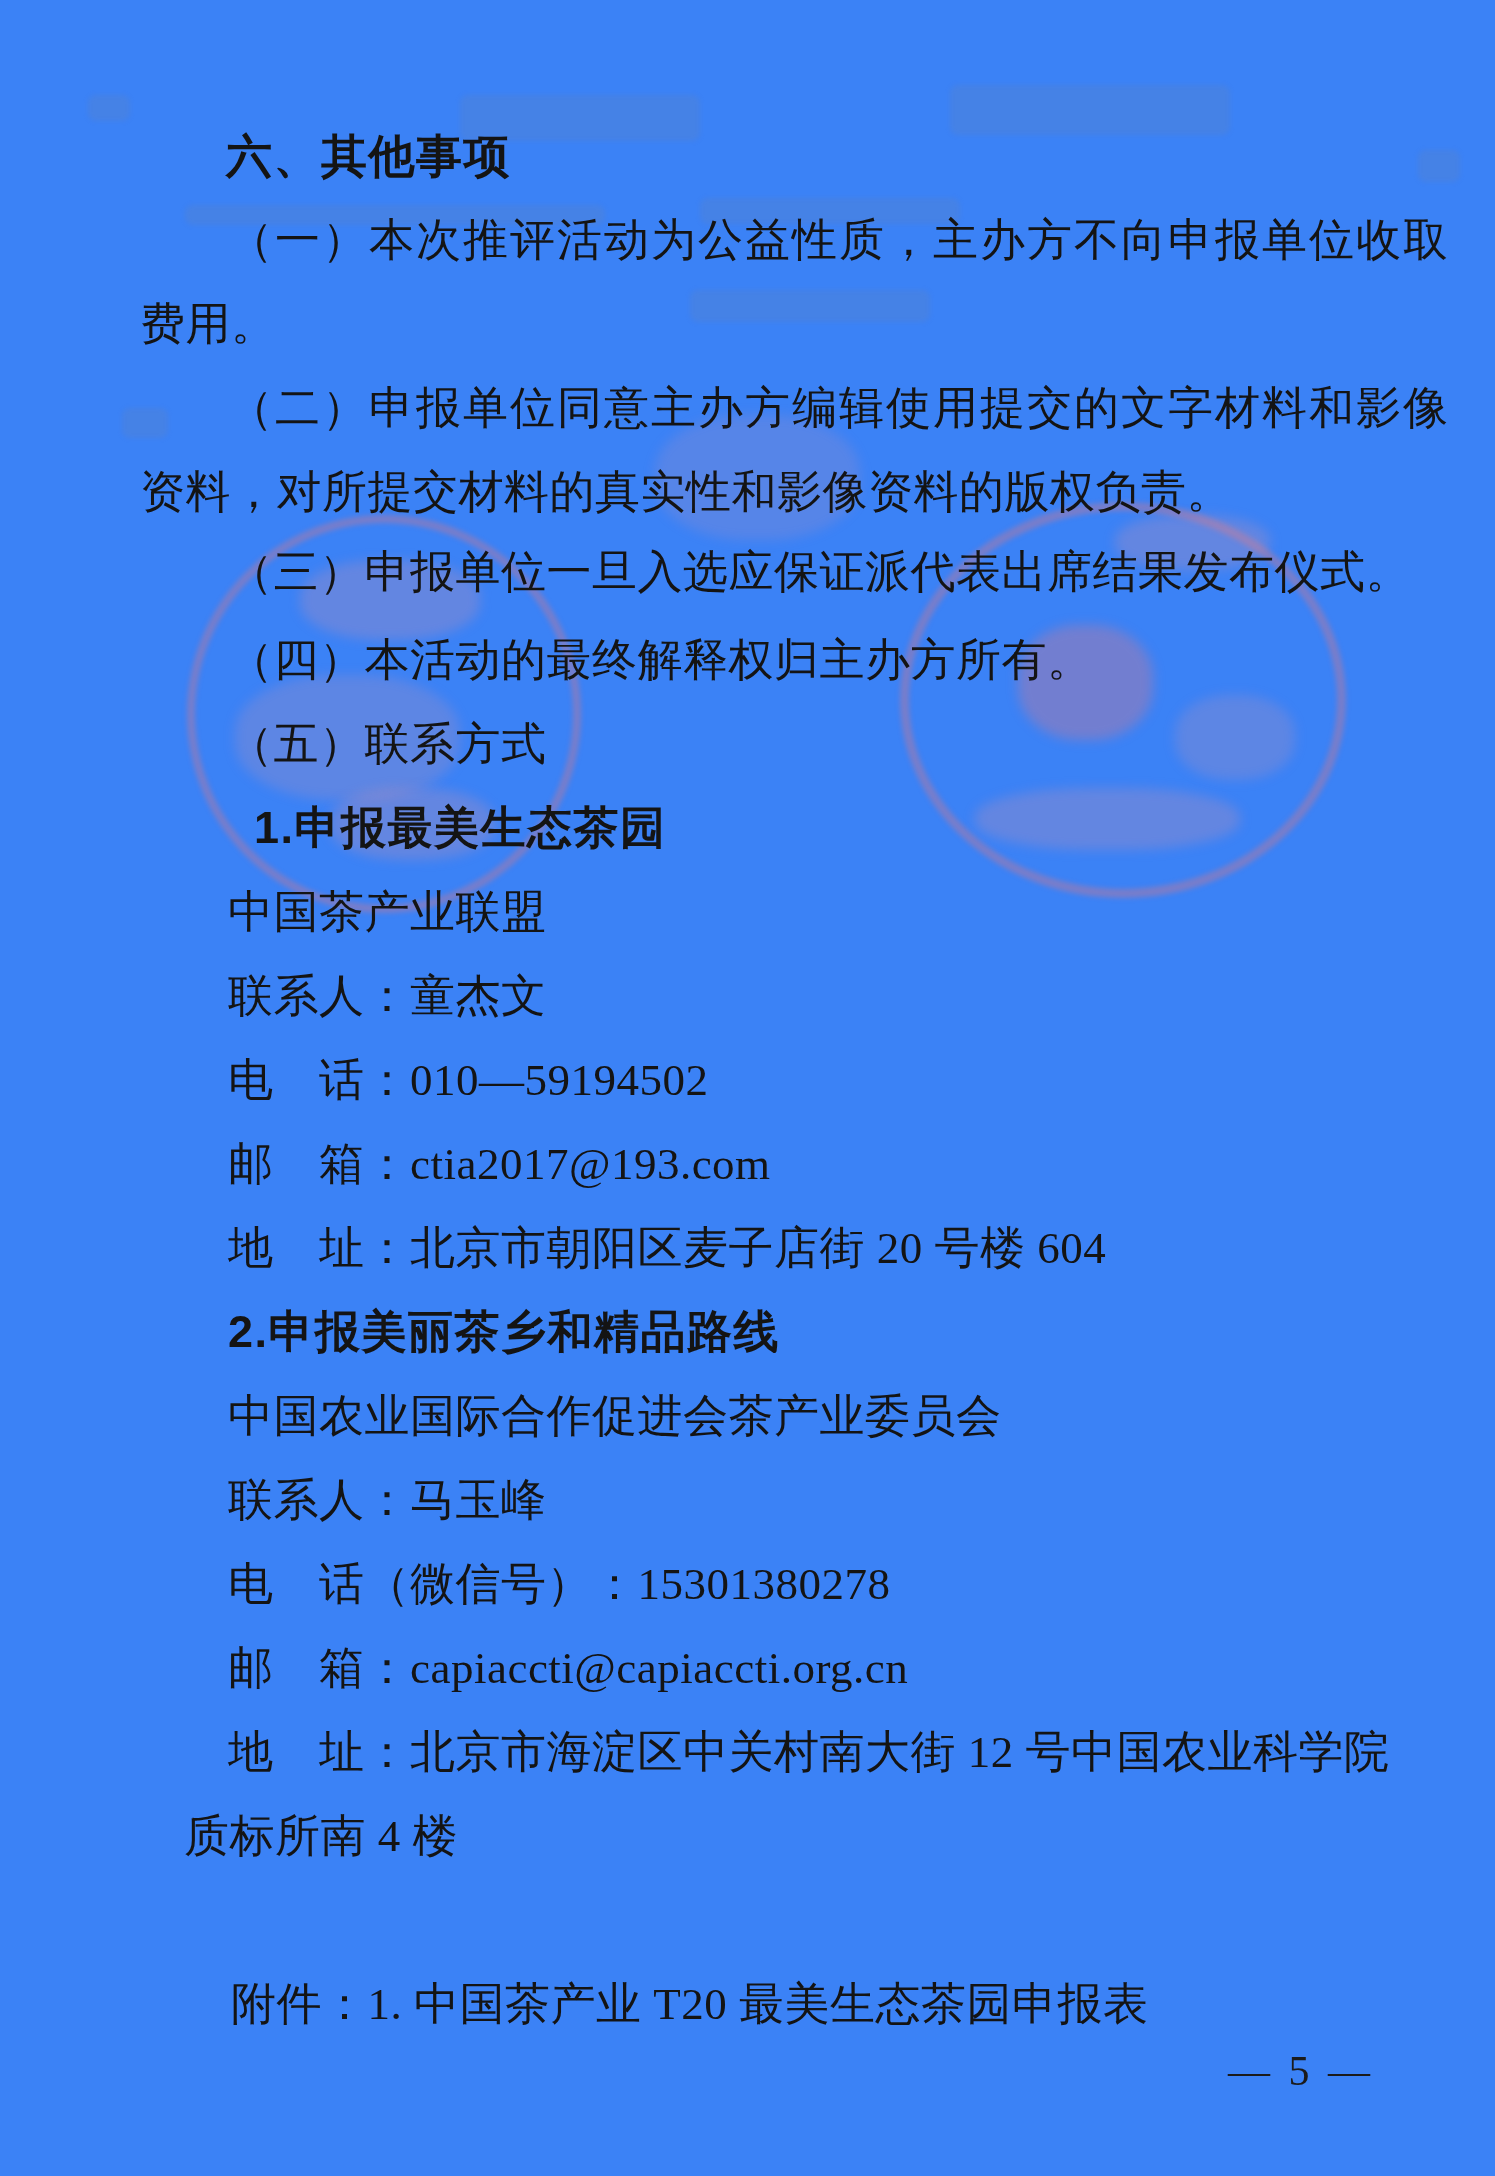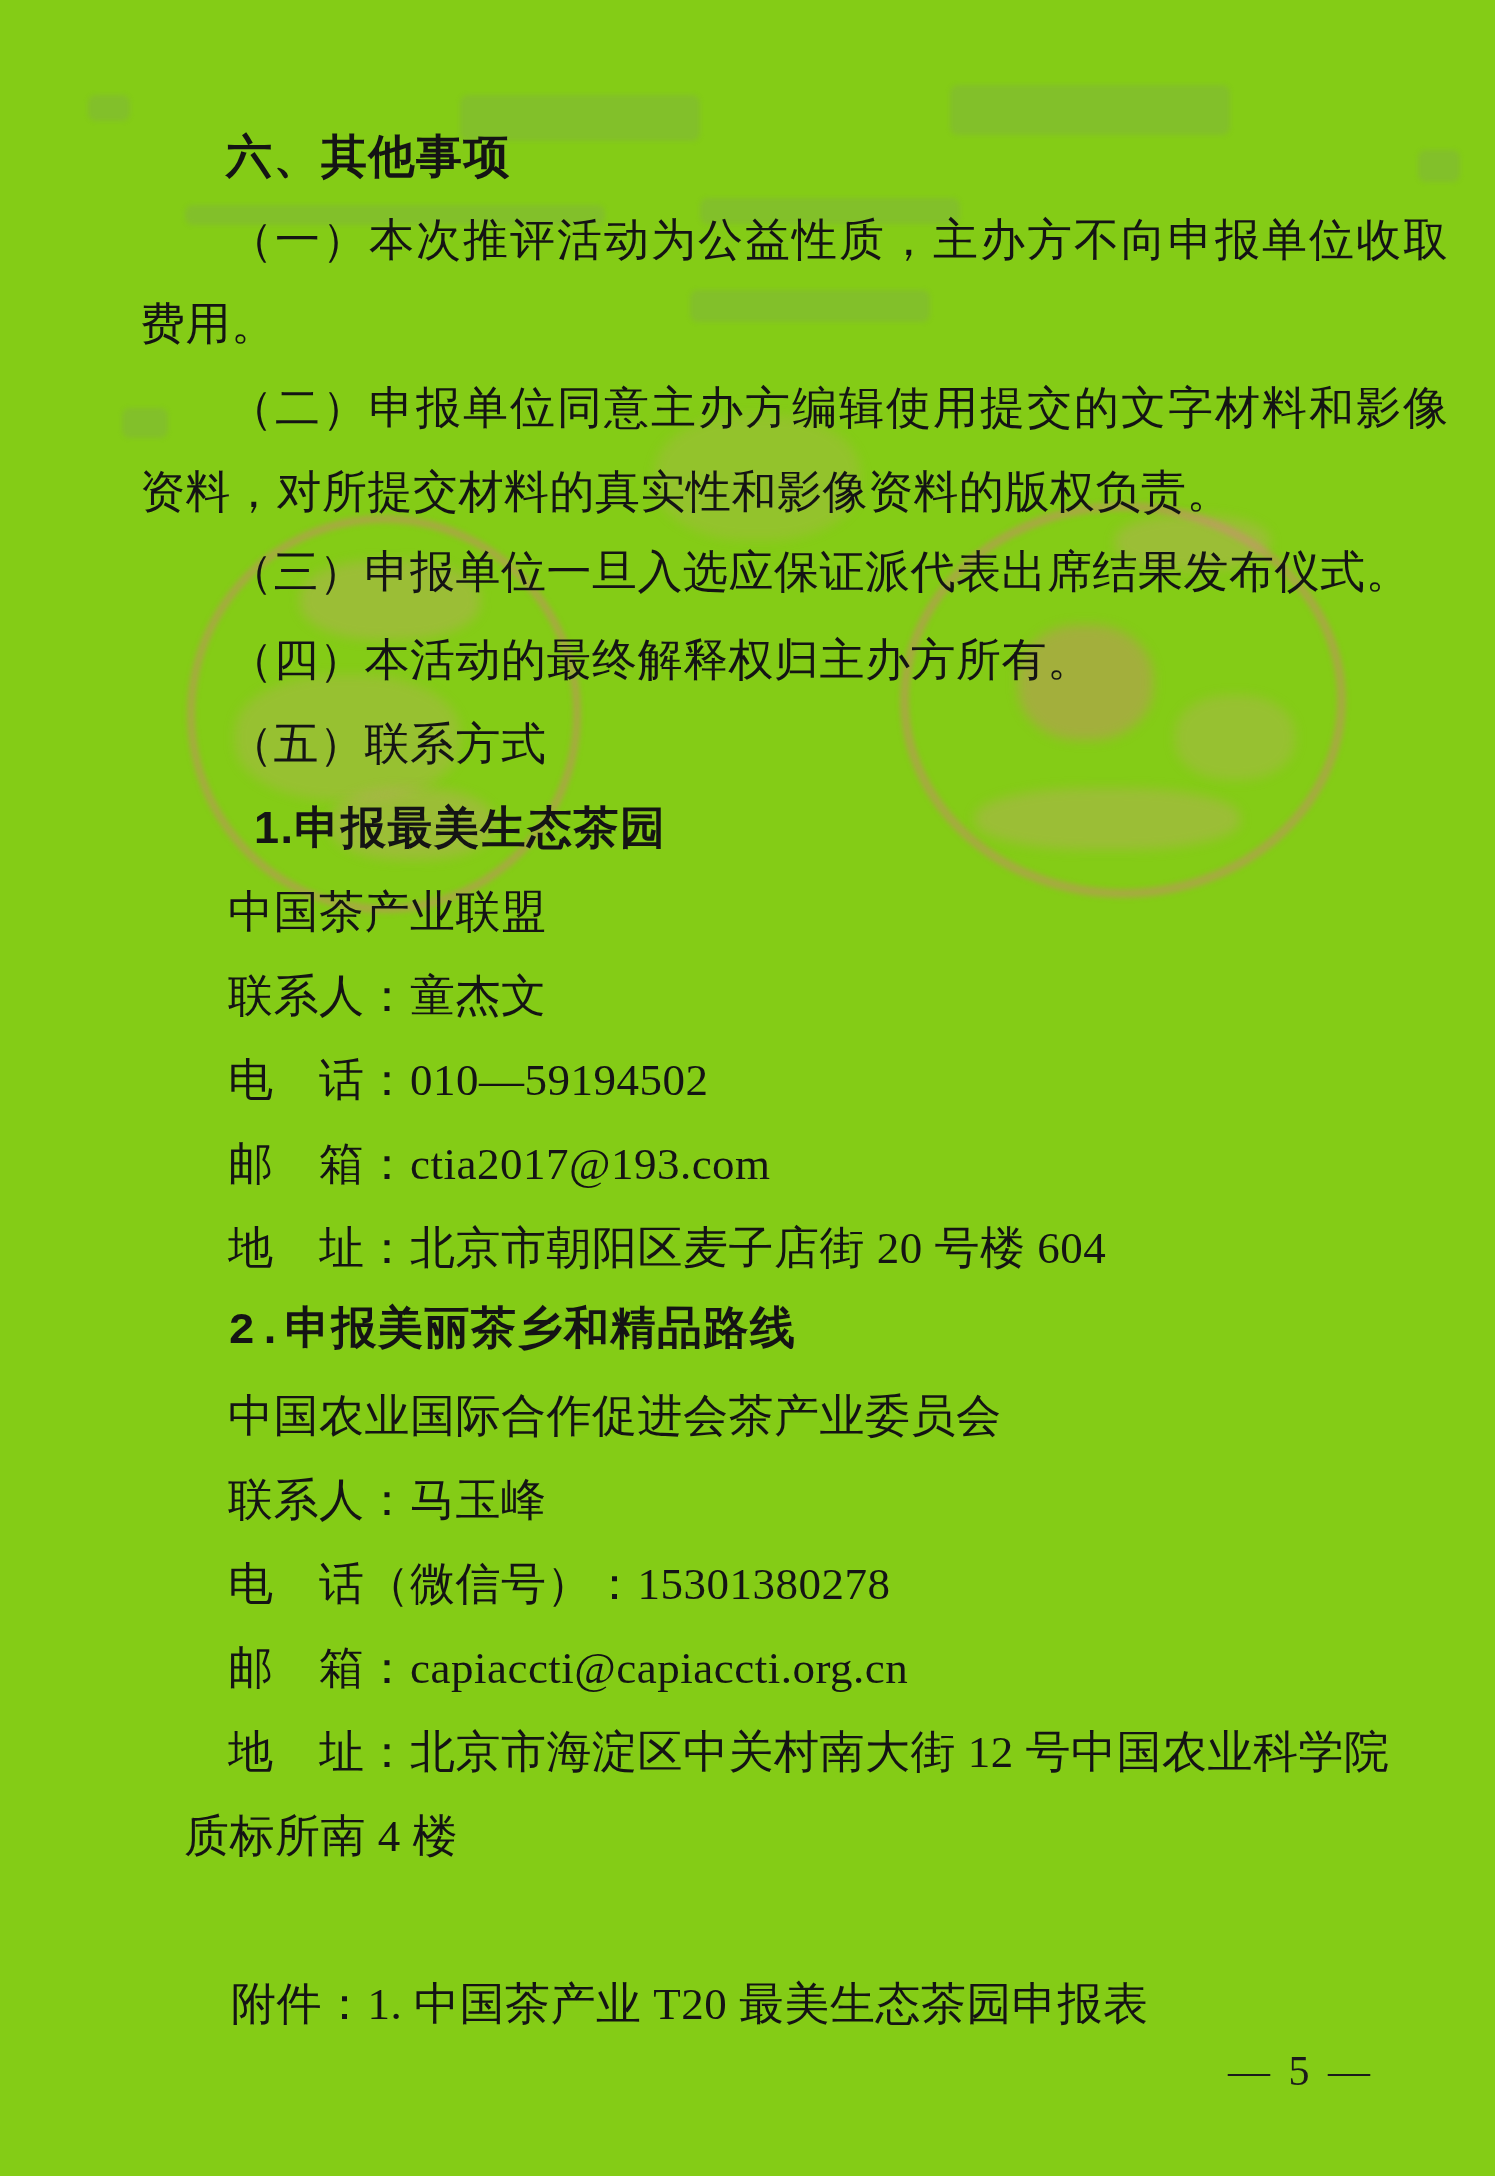--- a/index.html
+++ b/index.html
@@ -6,21 +6,21 @@
   html, body {
     margin: 0;
     padding: 0;
     background: #8a8a8a;
   }
   .page {
     position: relative;
     width: 1495px;
     height: 2176px;
     margin: 0 auto;
-    background: #84cc16;
+    background: #3b82f6;
     overflow: hidden;
     box-shadow: 0 0 12px rgba(0,0,0,.35);
   }
   
   .line {
     position: absolute;
     white-space: pre;
     font-family: "Liberation Serif", "DejaVu Serif", serif;
     font-size: 45px;
     line-height: 50px;
@@ -118,21 +118,21 @@
 
   <div class="line" style="left:228px; top:719px;">（五）联系方式</div>
 
   <div class="line hb" style="left:228px; top:803px;margin-left:26px;">1.申报最美生态茶园</div>
   <div class="line" style="left:228px; top:887px;">中国茶产业联盟</div>
   <div class="line" style="left:228px; top:971px;">联系人：童杰文</div>
   <div class="line" style="left:228px; top:1055px;">电　话：010—59194502</div>
   <div class="line" style="left:228px; top:1139px;">邮　箱：ctia2017@193.com</div>
   <div class="line" style="left:228px; top:1223px;">地　址：北京市朝阳区麦子店街 20 号楼 604</div>
 
-  <div class="line hb" style="left:228px; top:1307px;font-family:Liberation Mono, monospace;">2.申报美丽茶乡和精品路线</div>
+  <div class="line hb" style="left:228px; top:1307px;">2.申报美丽茶乡和精品路线</div>
   <div class="line" style="left:228px; top:1391px;">中国农业国际合作促进会茶产业委员会</div>
   <div class="line" style="left:228px; top:1475px;">联系人：马玉峰</div>
   <div class="line" style="left:228px; top:1559px;">电　话（微信号）：15301380278</div>
   <div class="line" style="left:228px; top:1643px;">邮　箱：capiaccti@capiaccti.org.cn</div>
   <div class="line" style="left:228px; top:1727px;">地　址：北京市海淀区中关村南大街 12 号中国农业科学院</div>
   <div class="line" style="left:140px; top:1811px;margin-left:44px;">质标所南 4 楼</div>
 
   <div class="line" style="left:231px; top:1979px;">附件：1. 中国茶产业 T20 最美生态茶园申报表</div>
 
   <div class="line footer-num" style="left:1228px; top:2046px;">— 5 —</div>

